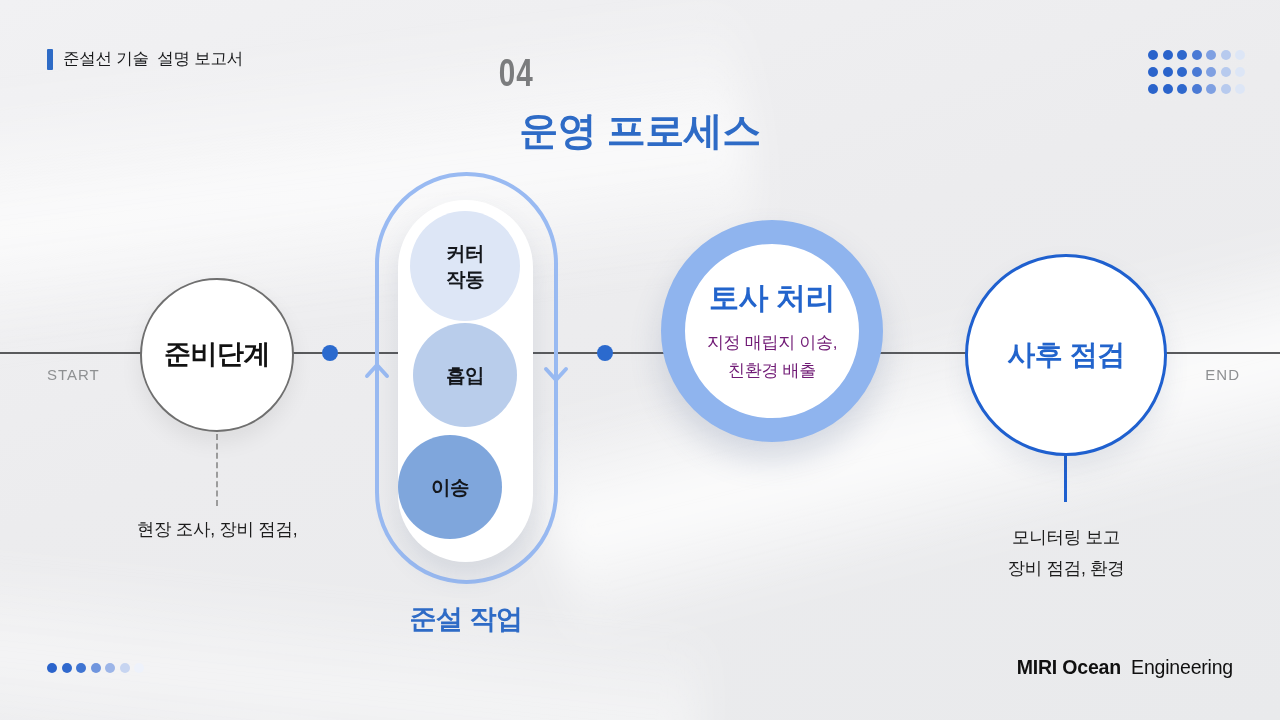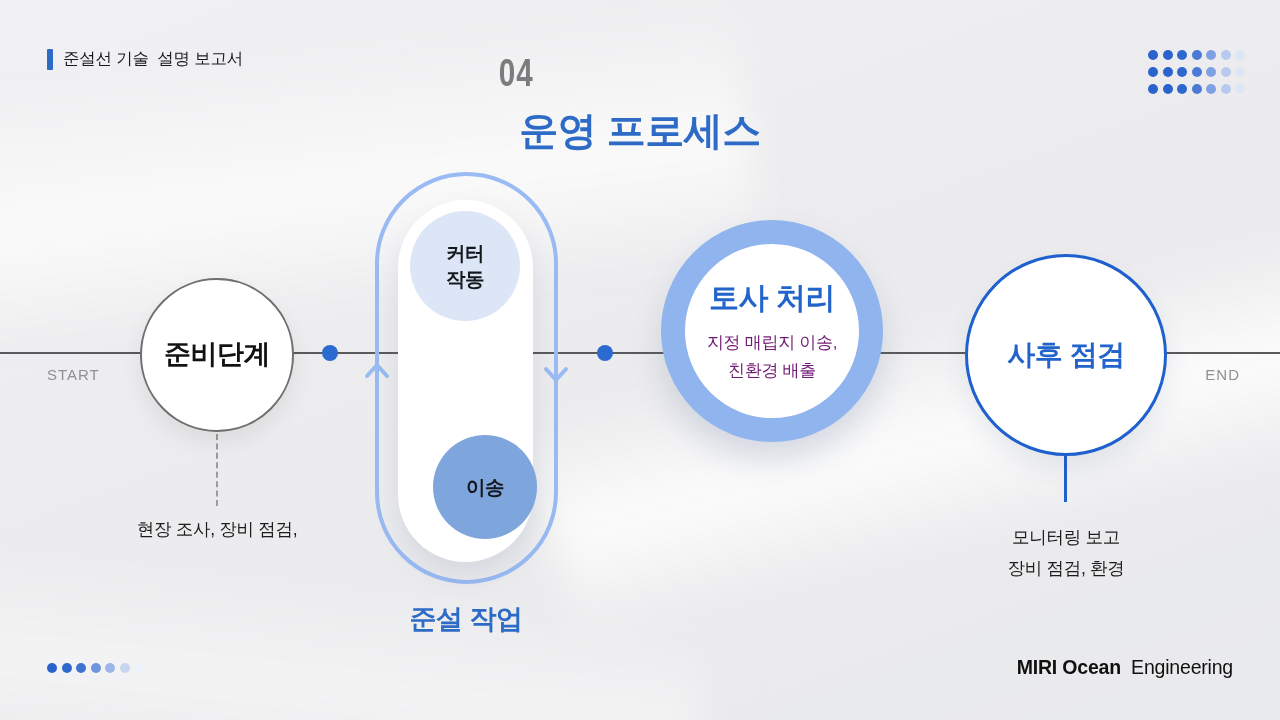--- a/index.html
+++ b/index.html
@@ -67,21 +67,21 @@
   .arrow-down { left:543px; top:366px; transform:rotate(180deg); }
   .capsule-inner { position:absolute; left:398px; top:200px; width:135px; height:362px;
                    background:#fff; border-radius:68px; z-index:3;
                    box-shadow:0 14px 26px rgba(70,90,130,.13); }
   .step-circle { position:absolute; border-radius:50%; z-index:4;
                  display:flex; flex-direction:column; align-items:center; justify-content:center; }
   .step-circle .step-line { font-size:19.5px; font-weight:bold; color:#14171c; line-height:1.35; letter-spacing:-0.5px; }
   .step-line:empty { display:none; }
   .stepc1 { left:410px; top:211px; width:110px; height:110px; }
   .stepc2 { left:413px; top:323px; width:104px; height:104px; }
-  .stepc3 { left:433px; top:435px; width:104px; height:104px; }
+  .stepc3 { left:398px; top:435px; width:104px; height:104px; }
   .dredge-label { position:absolute; left:366px; top:601px; width:200px; text-align:center;
                   font-size:27px; font-weight:bold; color:#2e6bc6; letter-spacing:-0.5px; z-index:3; }
 
   
   .soil-circle { position:absolute; left:661px; top:220px; width:222px; height:222px;
                  background:#fff; border:24px solid #8fb4ee; border-radius:50%; z-index:3;
                  display:flex; flex-direction:column; align-items:center; justify-content:center;
                  box-shadow:0 18px 32px rgba(80,100,140,.20); }
   .soil-title { font-size:30px; font-weight:bold; color:#2264cc; letter-spacing:-0.5px; margin-bottom:10px; }
   .soil-desc { font-size:17px; color:#701a75; line-height:1.6; text-align:center; letter-spacing:-0.3px; }
@@ -172,20 +172,24 @@
   </svg>
   <svg class="capsule-arrow arrow-down" width="26" height="17" viewBox="0 0 26 17">
     <path d="M3 14 L13 3 L23 14" fill="none" stroke="currentColor" stroke-width="4" stroke-linecap="round" stroke-linejoin="round"></path>
   </svg>
   <div class="capsule-inner"></div>
 
   <div class="step-circle stepc1" style="background: rgb(221, 230, 246);">
     <div class="step-line">커터</div>
     <div class="step-line">작동</div>
   </div>
+  <div class="step-circle stepc2" style="background: rgb(185, 205, 235);">
+    <div class="step-line">흡입</div>
+
+  </div>
   <div class="step-circle stepc3" style="background: rgb(127, 166, 220);">
     <div class="step-line">이송</div>
 
   </div>
   <div class="dredge-label">준설 작업</div>
 
   <div class="soil-circle">
     <div class="soil-title">토사 처리</div>
     <div class="soil-desc">
       <div>지정 매립지 이송,</div>

